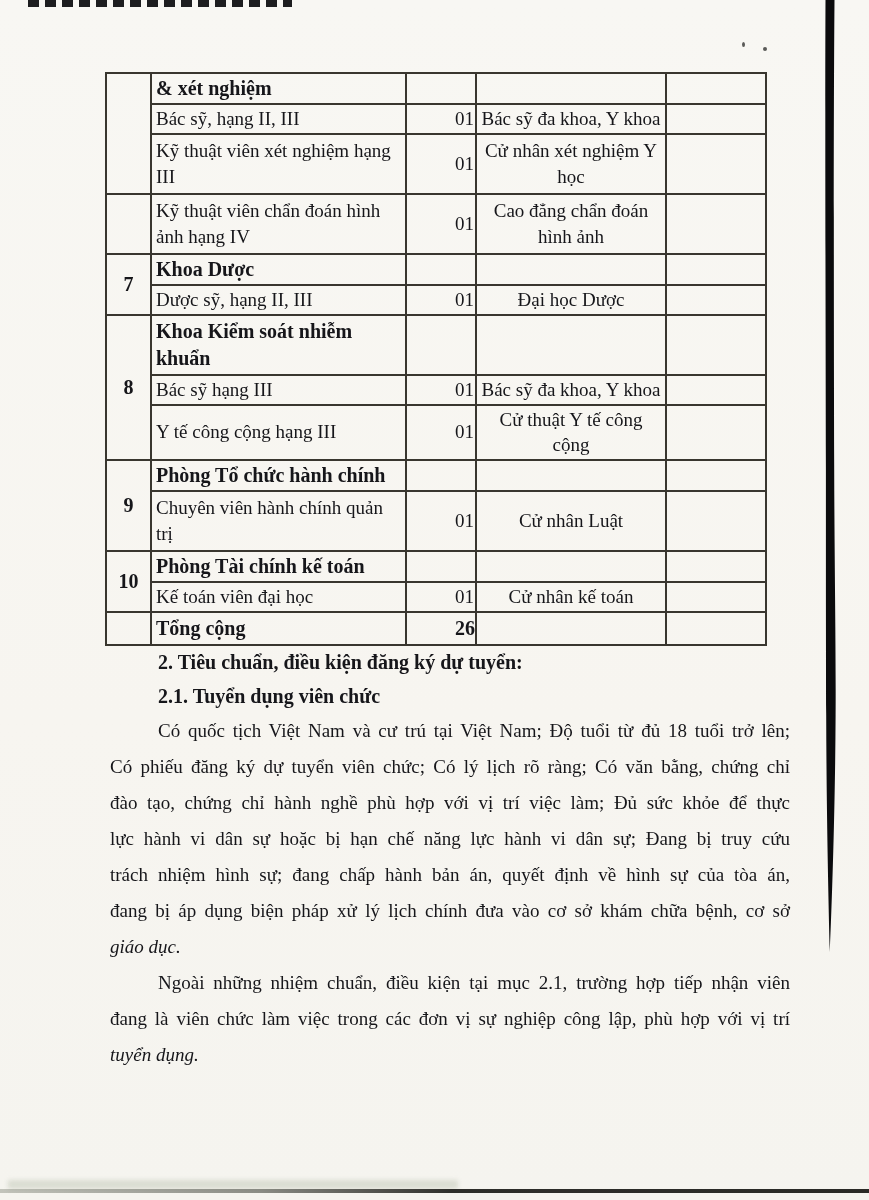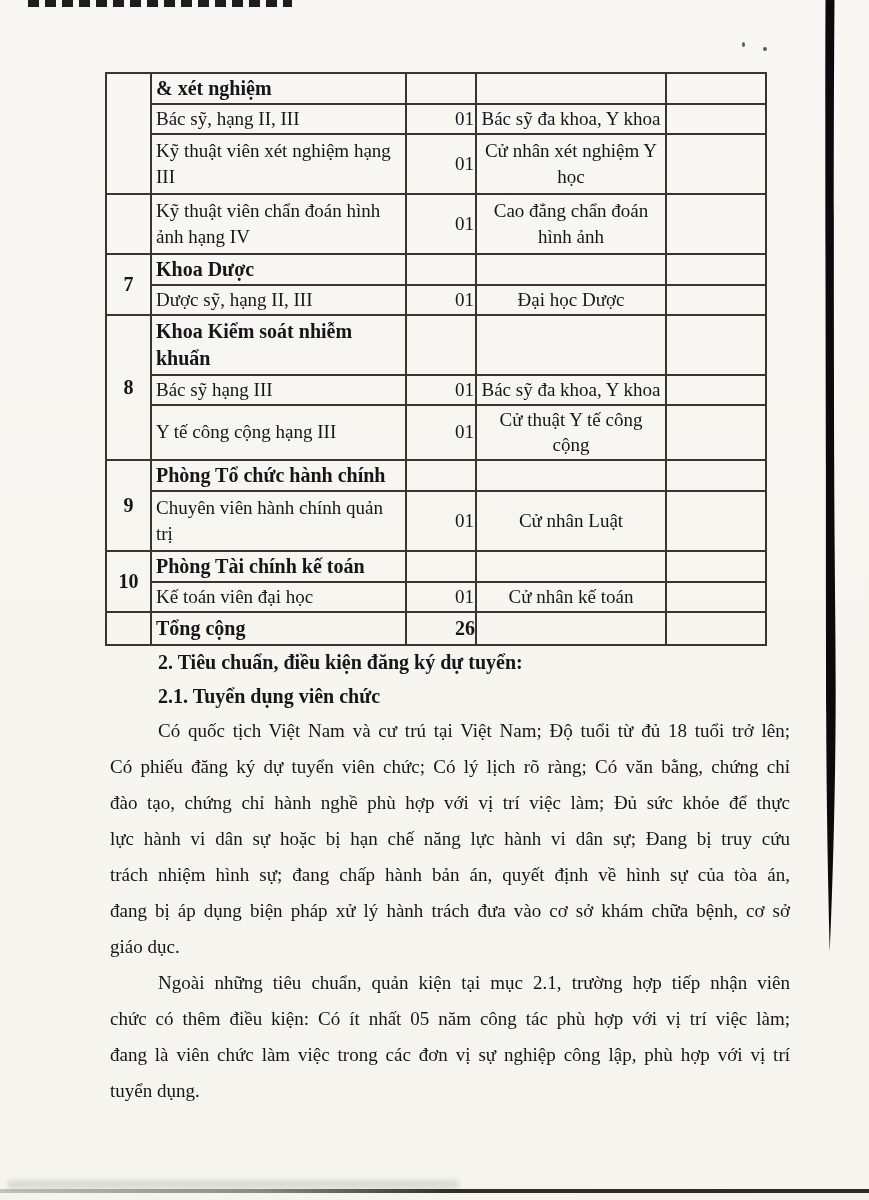--- a/index.html
+++ b/index.html
@@ -55,21 +55,21 @@
     font-weight:bold;font-size:20px;
     padding-left:48px;line-height:34px;
     white-space:nowrap;
   }
   .jline{
     line-height:36px;
     text-align:justify;text-align-last:justify;
     white-space:nowrap;
   }
   .indent{text-indent:48px;}
-  .lastline{line-height:36px;text-align:left;white-space:nowrap;}
+  .lastline{line-height:36px;text-align:left;white-space:nowrap;font-style:italic;}
 </style>
 </head>
 <body>
 
 <div class="page">
 
   <div class="dashes"></div>
   <div class="dot dot1"></div>
   <div class="dot dot2"></div>
 
@@ -186,23 +186,22 @@
   </table>
 
   <div class="body-text">
     <div class="heading">2. Tiêu chuẩn, điều kiện đăng ký dự tuyển:</div>
     <div class="heading">2.1. Tuyển dụng viên chức</div>
     <div class="jline indent">Có quốc tịch Việt Nam và cư trú tại Việt Nam; Độ tuổi từ đủ 18 tuổi trở lên;</div>
     <div class="jline">Có phiếu đăng ký dự tuyển viên chức; Có lý lịch rõ ràng; Có văn bằng, chứng chỉ</div>
     <div class="jline">đào tạo, chứng chỉ hành nghề phù hợp với vị trí việc làm; Đủ sức khỏe để thực</div>
     <div class="jline">lực hành vi dân sự hoặc bị hạn chế năng lực hành vi dân sự; Đang bị truy cứu</div>
     <div class="jline">trách nhiệm hình sự; đang chấp hành bản án, quyết định về hình sự của tòa án,</div>
-    <div class="jline">đang bị áp dụng biện pháp xử lý hành trách đưa vào cơ sở khám chữa bệnh, cơ sở</div>
+    <div class="jline">đang bị áp dụng biện pháp xử lý lịch chính đưa vào cơ sở khám chữa bệnh, cơ sở</div>
     <div class="lastline">giáo dục.</div>
-    <div class="jline indent">Ngoài những tiêu chuẩn, quản kiện tại mục 2.1, trường hợp tiếp nhận viên</div>
-    <div class="jline">chức có thêm điều kiện: Có ít nhất 05 năm công tác phù hợp với vị trí việc làm;</div>
+    <div class="jline indent">Ngoài những nhiệm chuẩn, điều kiện tại mục 2.1, trường hợp tiếp nhận viên</div>
     <div class="jline">đang là viên chức làm việc trong các đơn vị sự nghiệp công lập, phù hợp với vị trí</div>
     <div class="lastline">tuyển dụng.</div>
   </div>
 
   <div class="bottomfuzz"></div>
   <div class="bottomedge"></div>
 </div>
 
 </body></html>

